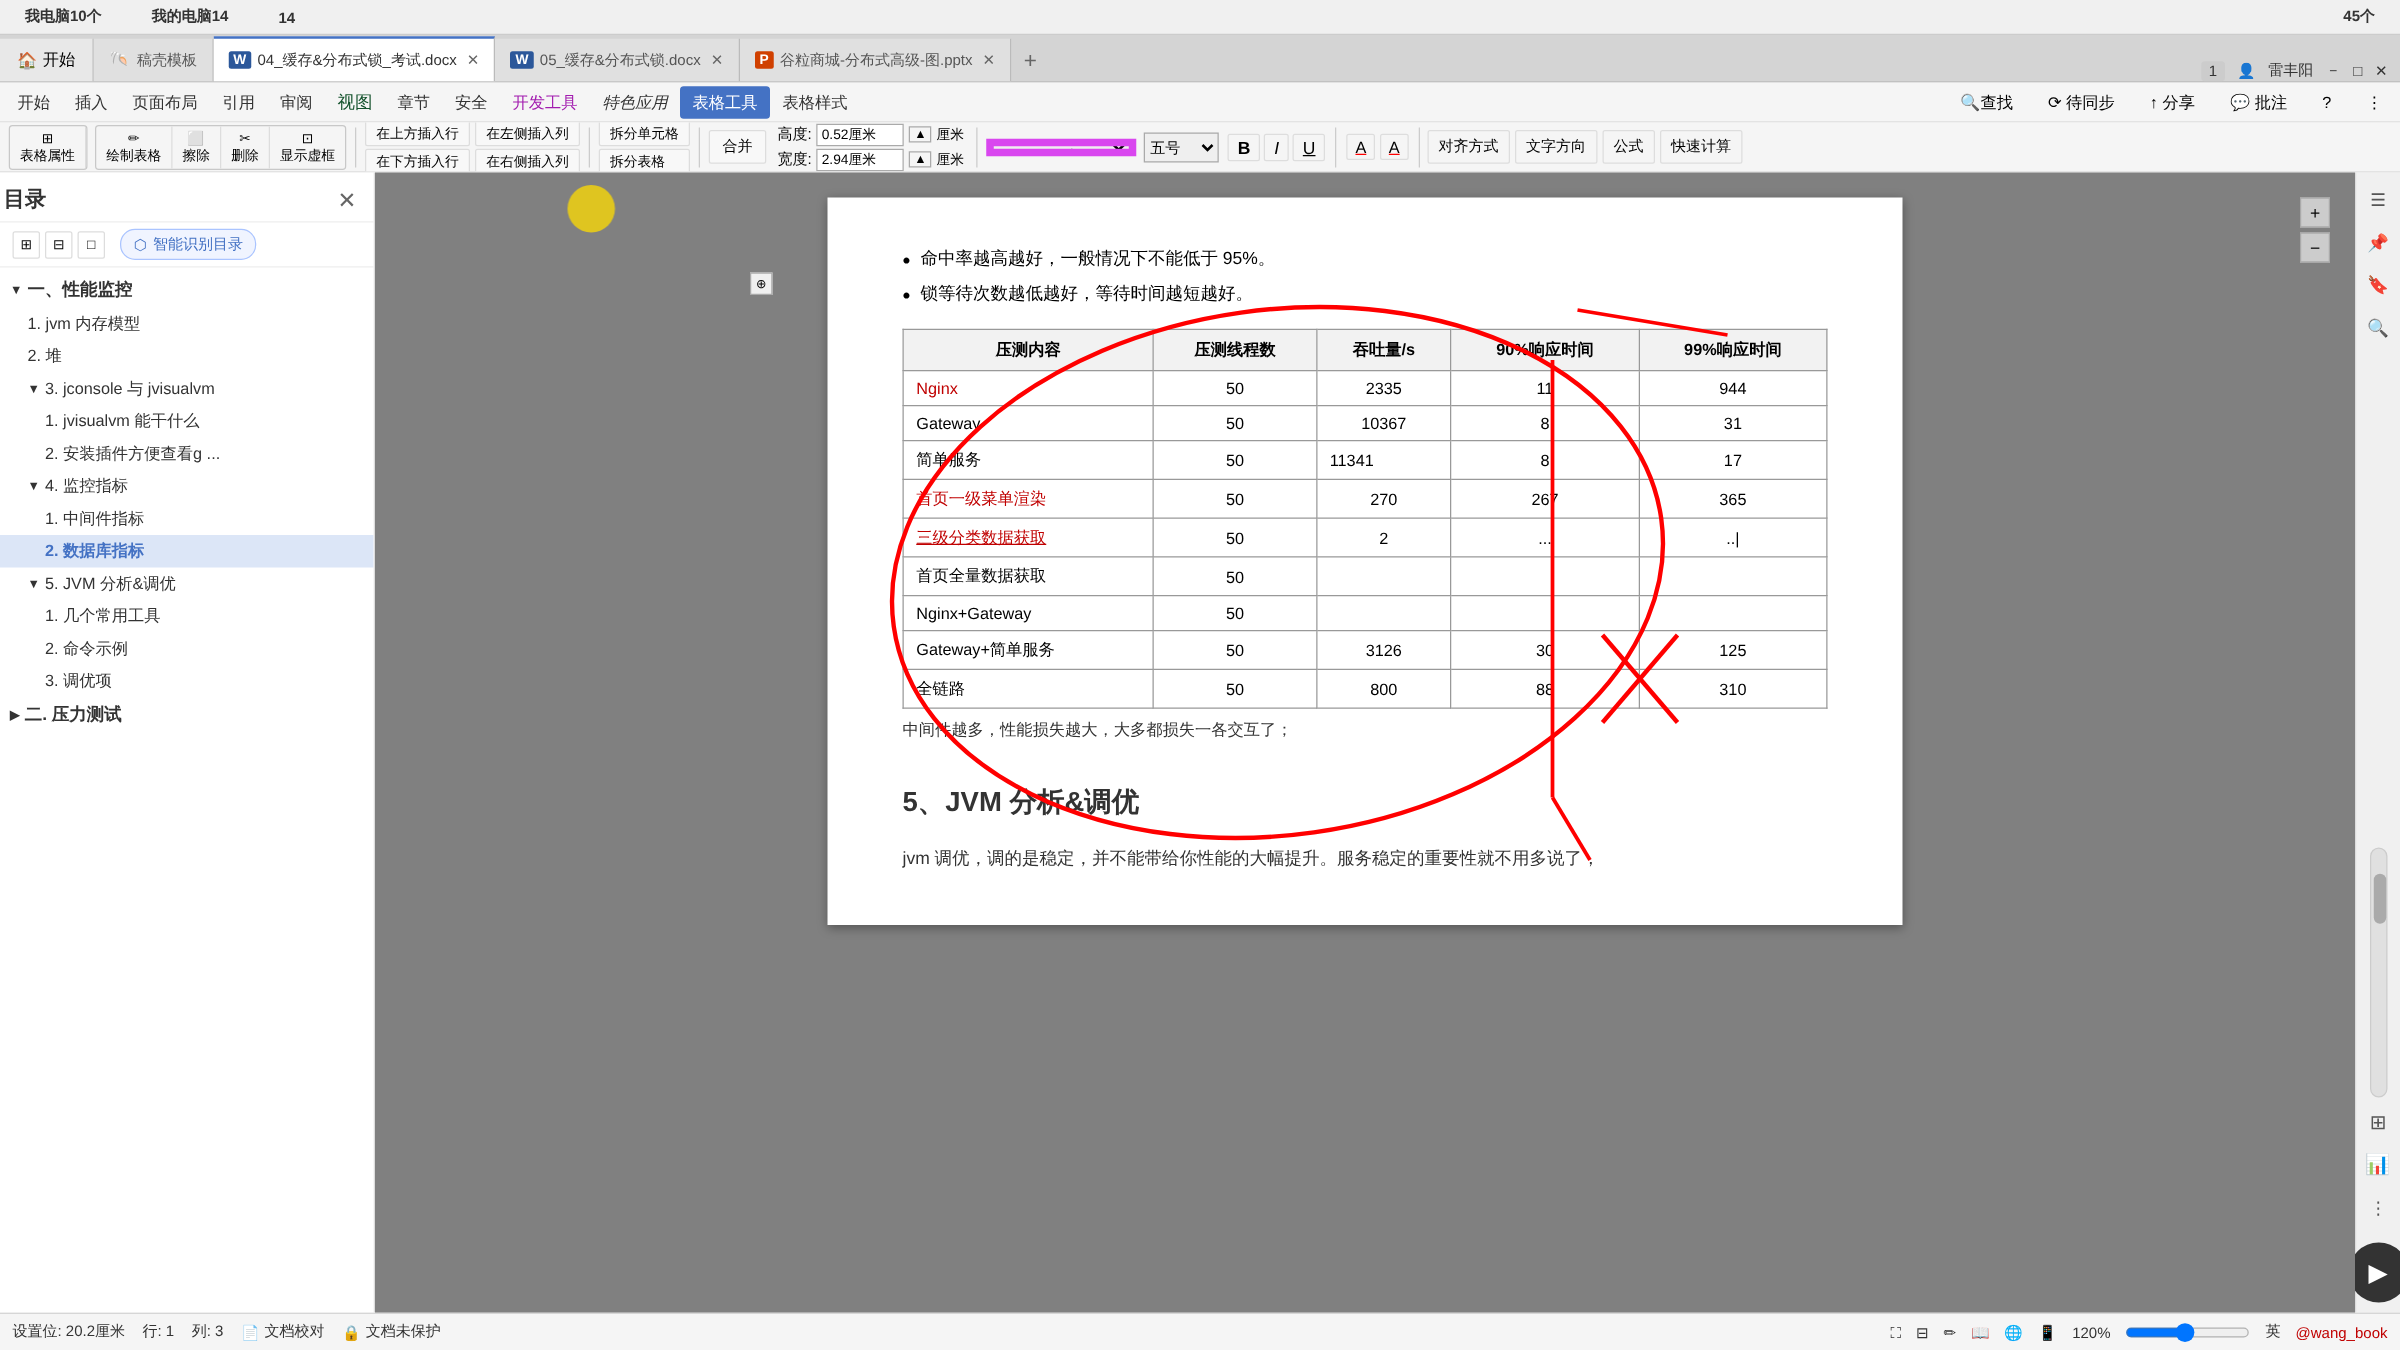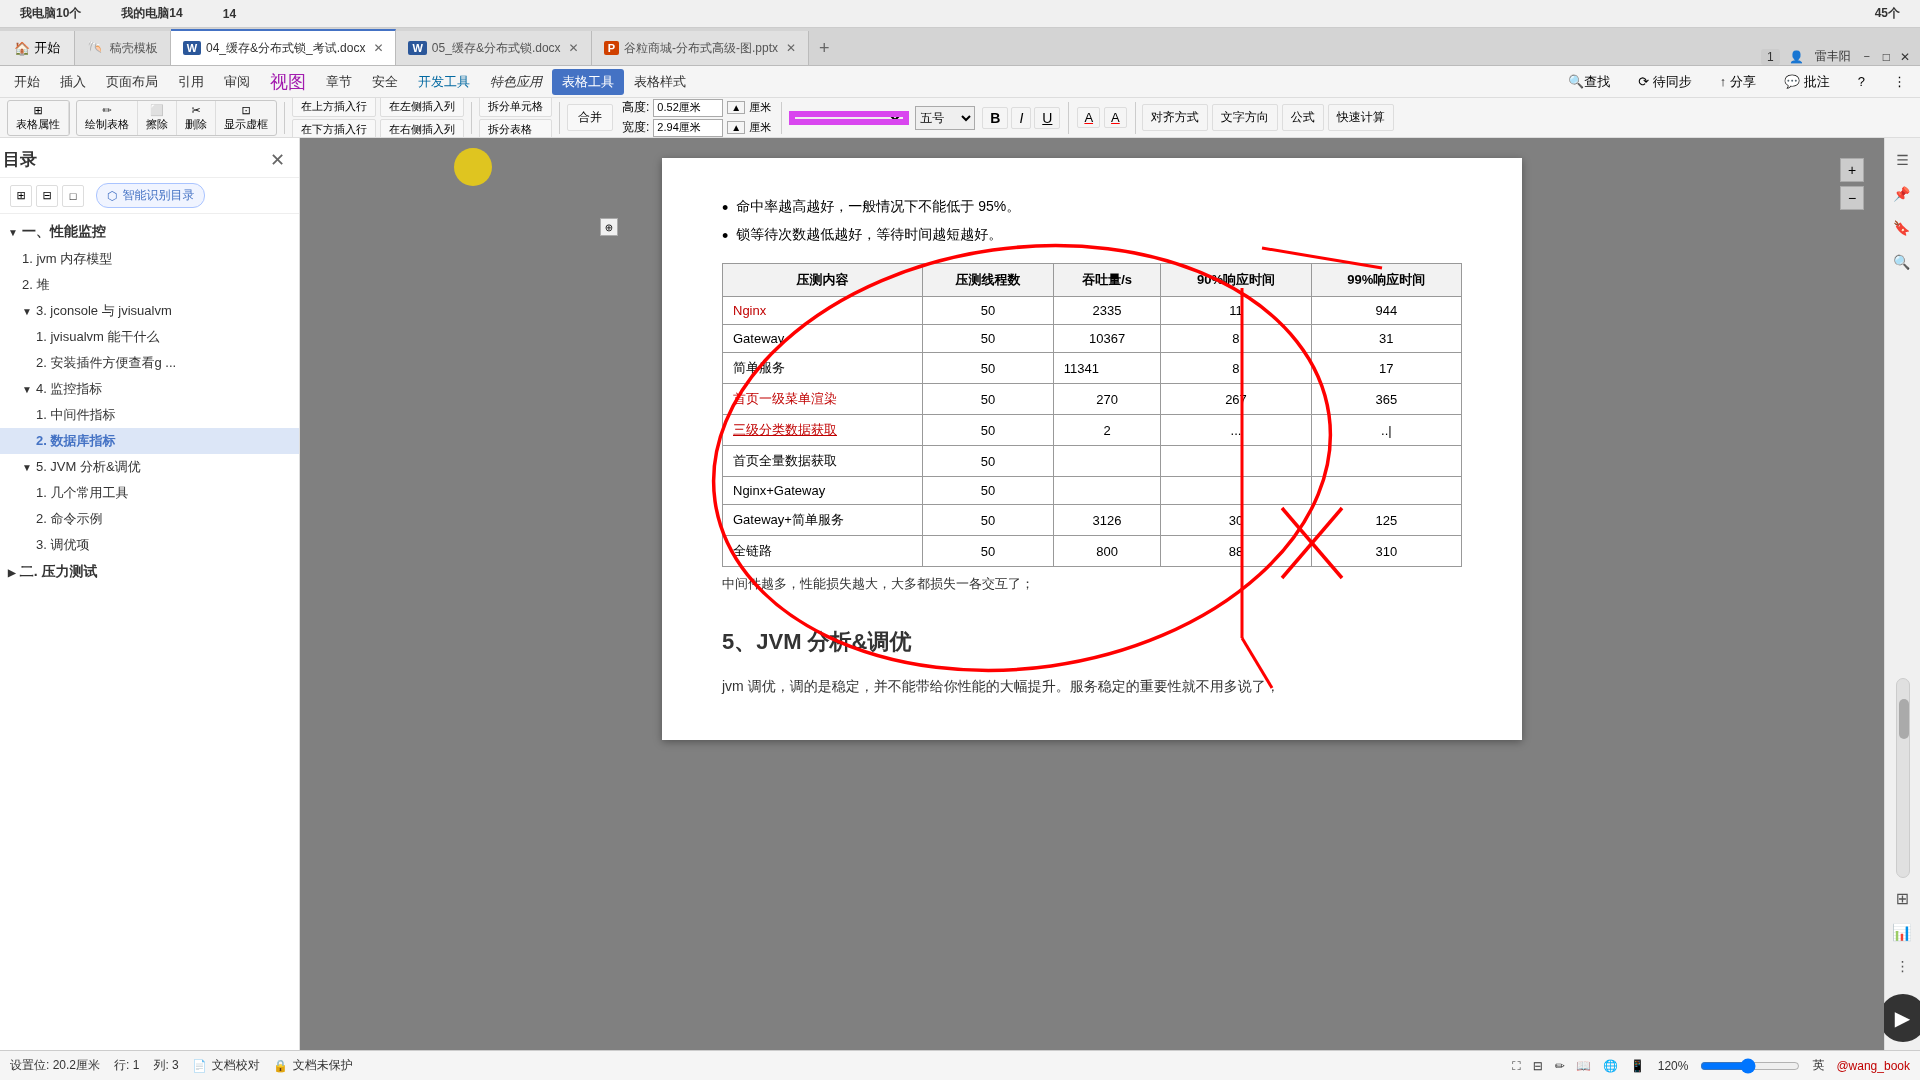--- a/index.html
+++ b/index.html
@@ -55,24 +55,24 @@
     <span style="cursor:pointer;">✕</span>
   </div>
 </div>
 
 <div style="display:flex; align-items:center; background:#f5f5f5; height:32px; border-bottom:1px solid #ddd; padding:0 4px;">
   <div style="padding:4px 10px; font-size:13px; color:#333; cursor:pointer; border-radius:3px; white-space:nowrap;">开始</div>
   <div style="padding:4px 10px; font-size:13px; color:#333; cursor:pointer; border-radius:3px; white-space:nowrap;">插入</div>
   <div style="padding:4px 10px; font-size:13px; color:#333; cursor:pointer; border-radius:3px; white-space:nowrap;">页面布局</div>
   <div style="padding:4px 10px; font-size:13px; color:#333; cursor:pointer; border-radius:3px; white-space:nowrap;">引用</div>
   <div style="padding:4px 10px; font-size:13px; color:#333; cursor:pointer; border-radius:3px; white-space:nowrap;">审阅</div>
-  <div style="padding:4px 10px; font-size:18px; color:#a21caf; cursor:pointer; border-radius:3px; white-space:nowrap;">视图</div>
+  <div style="padding:4px 10px; font-size:14px; color:#14532d; cursor:pointer; border-radius:3px; white-space:nowrap;">视图</div>
   <div style="padding:4px 10px; font-size:13px; color:#333; cursor:pointer; border-radius:3px; white-space:nowrap;">章节</div>
   <div style="padding:4px 10px; font-size:13px; color:#333; cursor:pointer; border-radius:3px; white-space:nowrap;">安全</div>
-  <div style="padding:4px 10px; font-size:13px; color:#0369a1; cursor:pointer; border-radius:3px; white-space:nowrap;">开发工具</div>
+  <div style="padding:4px 10px; font-size:13px; color:#a21caf; cursor:pointer; border-radius:3px; white-space:nowrap;">开发工具</div>
   <div style="padding:4px 10px; font-size:13px; color:#333; cursor:pointer; border-radius:3px; white-space:nowrap;font-style:italic;">特色应用</div>
   <div style="padding:4px 10px; font-size:13px; color:#fff; cursor:pointer; border-radius:3px; white-space:nowrap; background:#4472c4;">表格工具</div>
   <div style="padding:4px 10px; font-size:13px; color:#333; cursor:pointer; border-radius:3px; white-space:nowrap;">表格样式</div>
   <div style="margin-left:auto; display:flex; align-items:center; gap:8px;">
     <span style="padding:4px 10px; font-size:13px; cursor:pointer;">🔍查找</span>
     <span style="padding:4px 10px; font-size:13px; cursor:pointer;">⟳ 待同步</span>
     <span style="padding:4px 10px; font-size:13px; cursor:pointer;">↑ 分享</span>
     <span style="padding:4px 10px; font-size:13px; cursor:pointer;">💬 批注</span>
     <span style="padding:4px 10px; font-size:13px; cursor:pointer;">?</span>
     <span style="padding:4px 10px; font-size:13px; cursor:pointer;">⋮</span>

